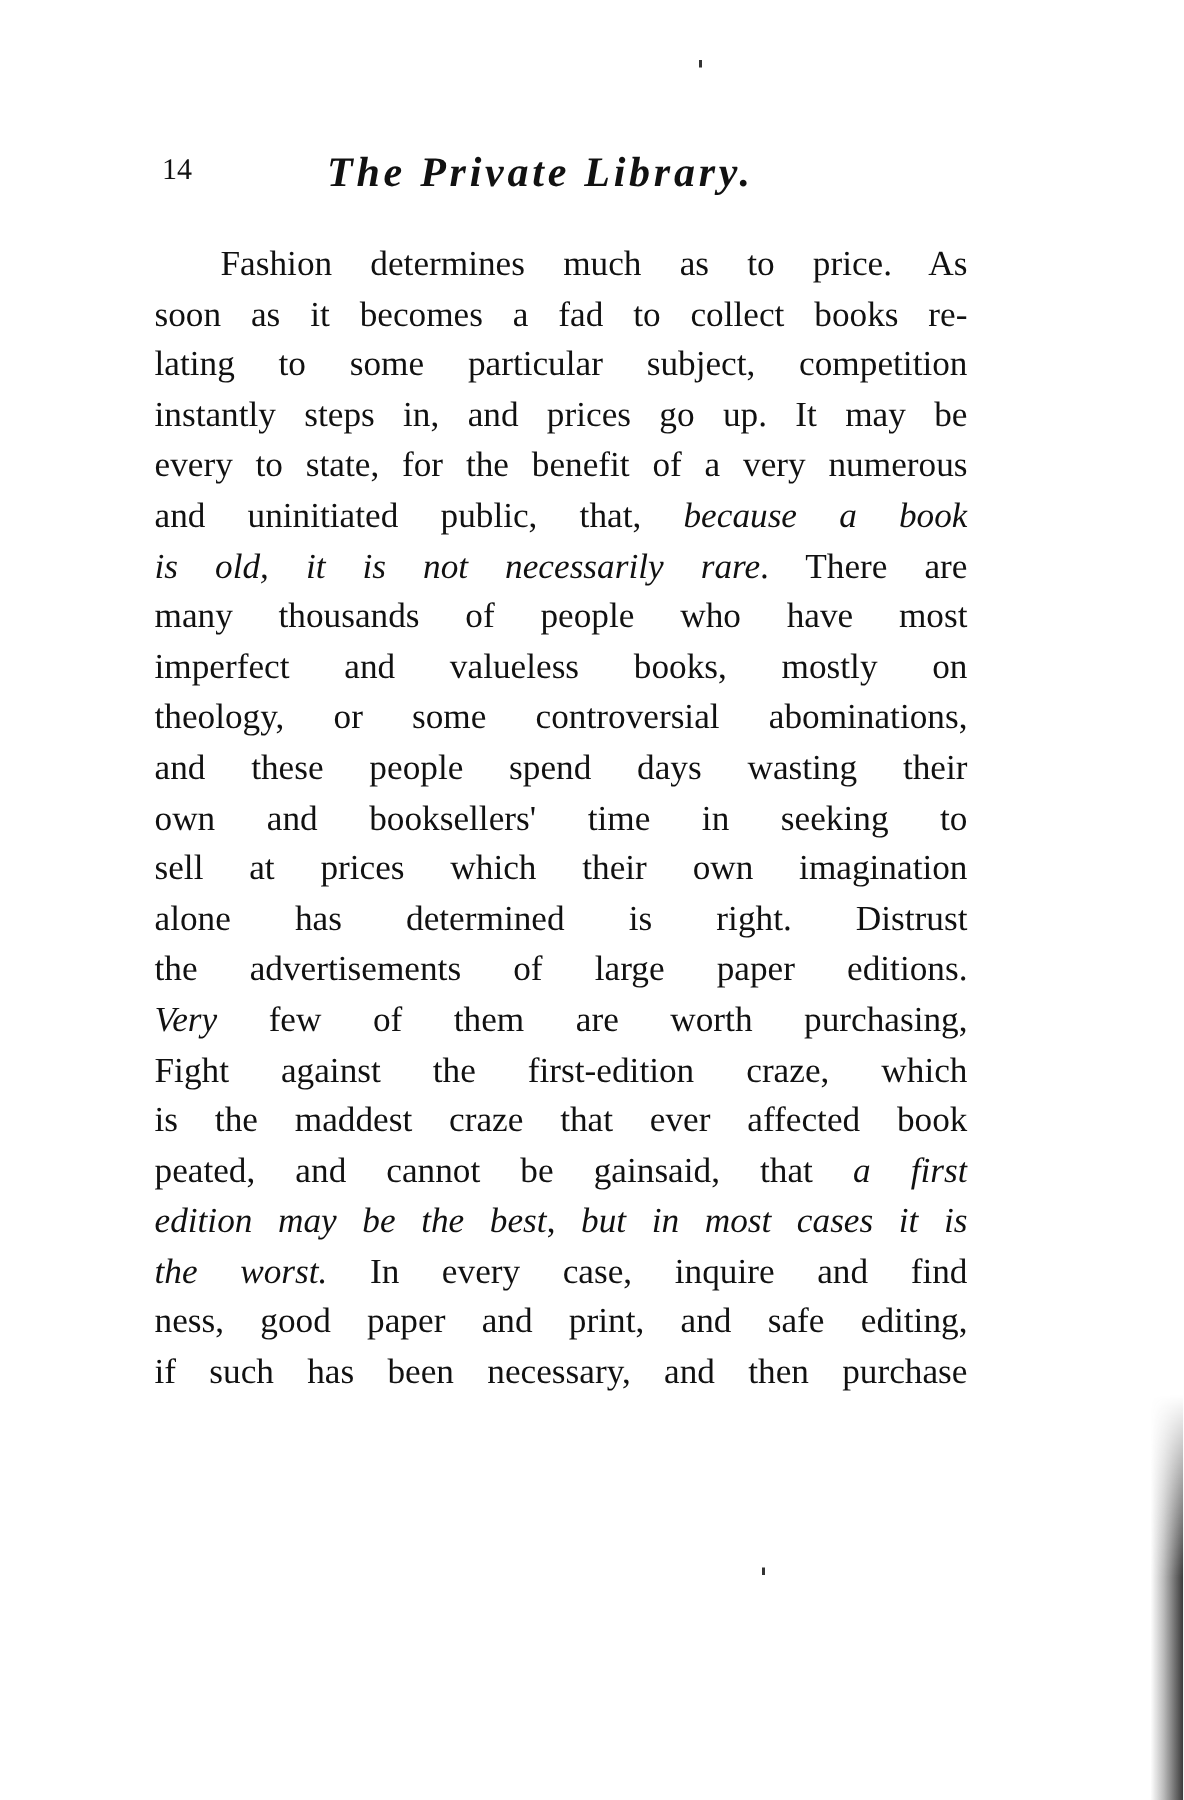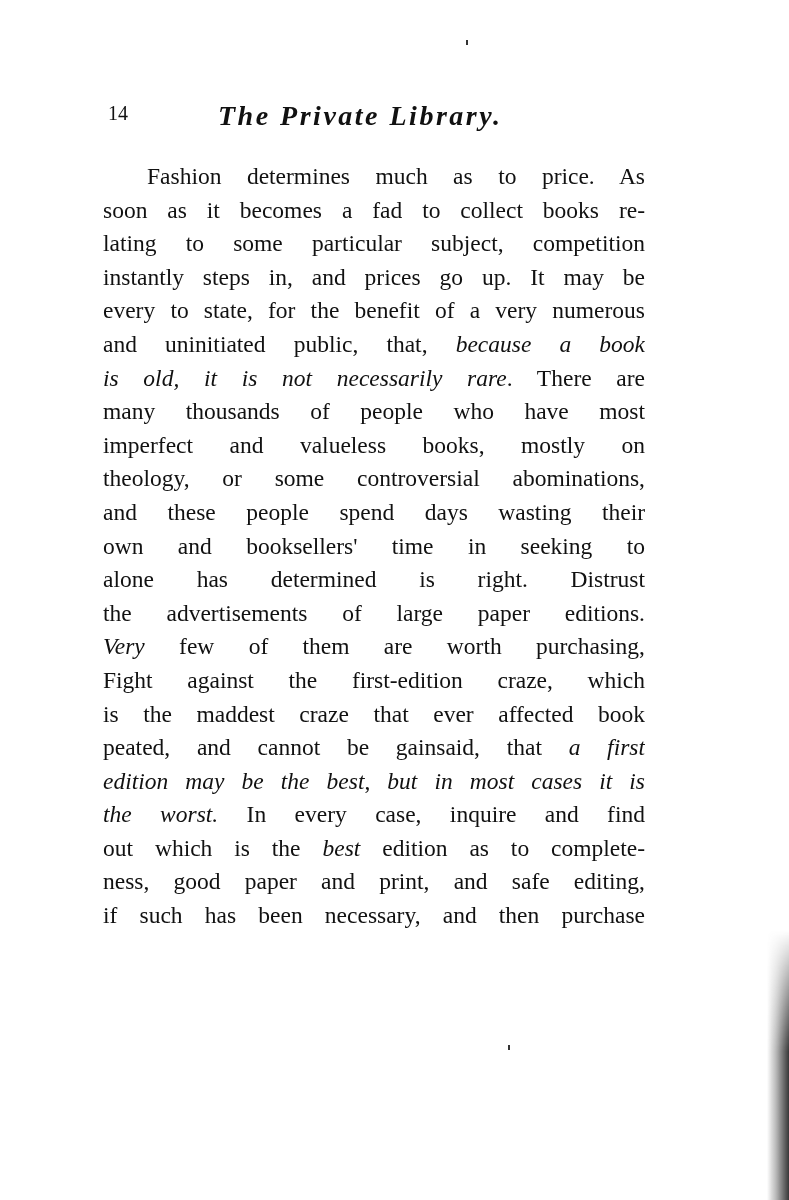--- a/index.html
+++ b/index.html
@@ -37,29 +37,29 @@
       <div class="line"><span>lating to some particular subject, competition</span></div>
       <div class="line"><span>instantly steps in, and prices go up.  It may be</span></div>
       <div class="line"><span>every to state, for the benefit of a very numerous</span></div>
       <div class="line"><span>and uninitiated public, that, </span><span class="it">because a book</span></div>
       <div class="line"><span class="it">is old, it is not necessarily rare</span><span>.  There are</span></div>
       <div class="line"><span>many thousands of people who have most</span></div>
       <div class="line"><span>imperfect and valueless books, mostly on</span></div>
       <div class="line"><span>theology, or some controversial abominations,</span></div>
       <div class="line"><span>and these people spend days wasting their</span></div>
       <div class="line"><span>own and booksellers' time in seeking to</span></div>
+      <div class="line"><span>sell at prices which their own imagination</span></div>
       <div class="line"><span>alone has determined is right.  Distrust</span></div>
       <div class="line"><span>the advertisements of large paper editions.</span></div>
       <div class="line"><span class="it">Very</span><span> few of them are worth purchasing,</span></div>
       <div class="line"><span>Fight against the first-edition craze, which</span></div>
       <div class="line"><span>is the maddest craze that ever affected book</span></div>
       <div class="line"><span>peated, and cannot be gainsaid, that </span><span class="it">a first</span></div>
       <div class="line"><span class="it">edition may be the best</span><span>, </span><span class="it">but in most cases it is</span></div>
       <div class="line"><span class="it">the worst.</span><span>  In every case, inquire and find</span></div>
-      <div class="line"><span>out which is the </span><span class="it">best</span><span> edition as to complete-</span></div>
       <div class="line"><span>ness, good paper and print, and safe editing,</span></div>
       <div class="line"><span>if such has been necessary, and then purchase</span></div>
     </div>
 
   <div class="speck" style="left:466px; top:40px;"></div>
   <div class="speck" style="left:508px; top:1045px;"></div>
   <div class="edge-noise"></div>
 </div>
 
 </body></html>

